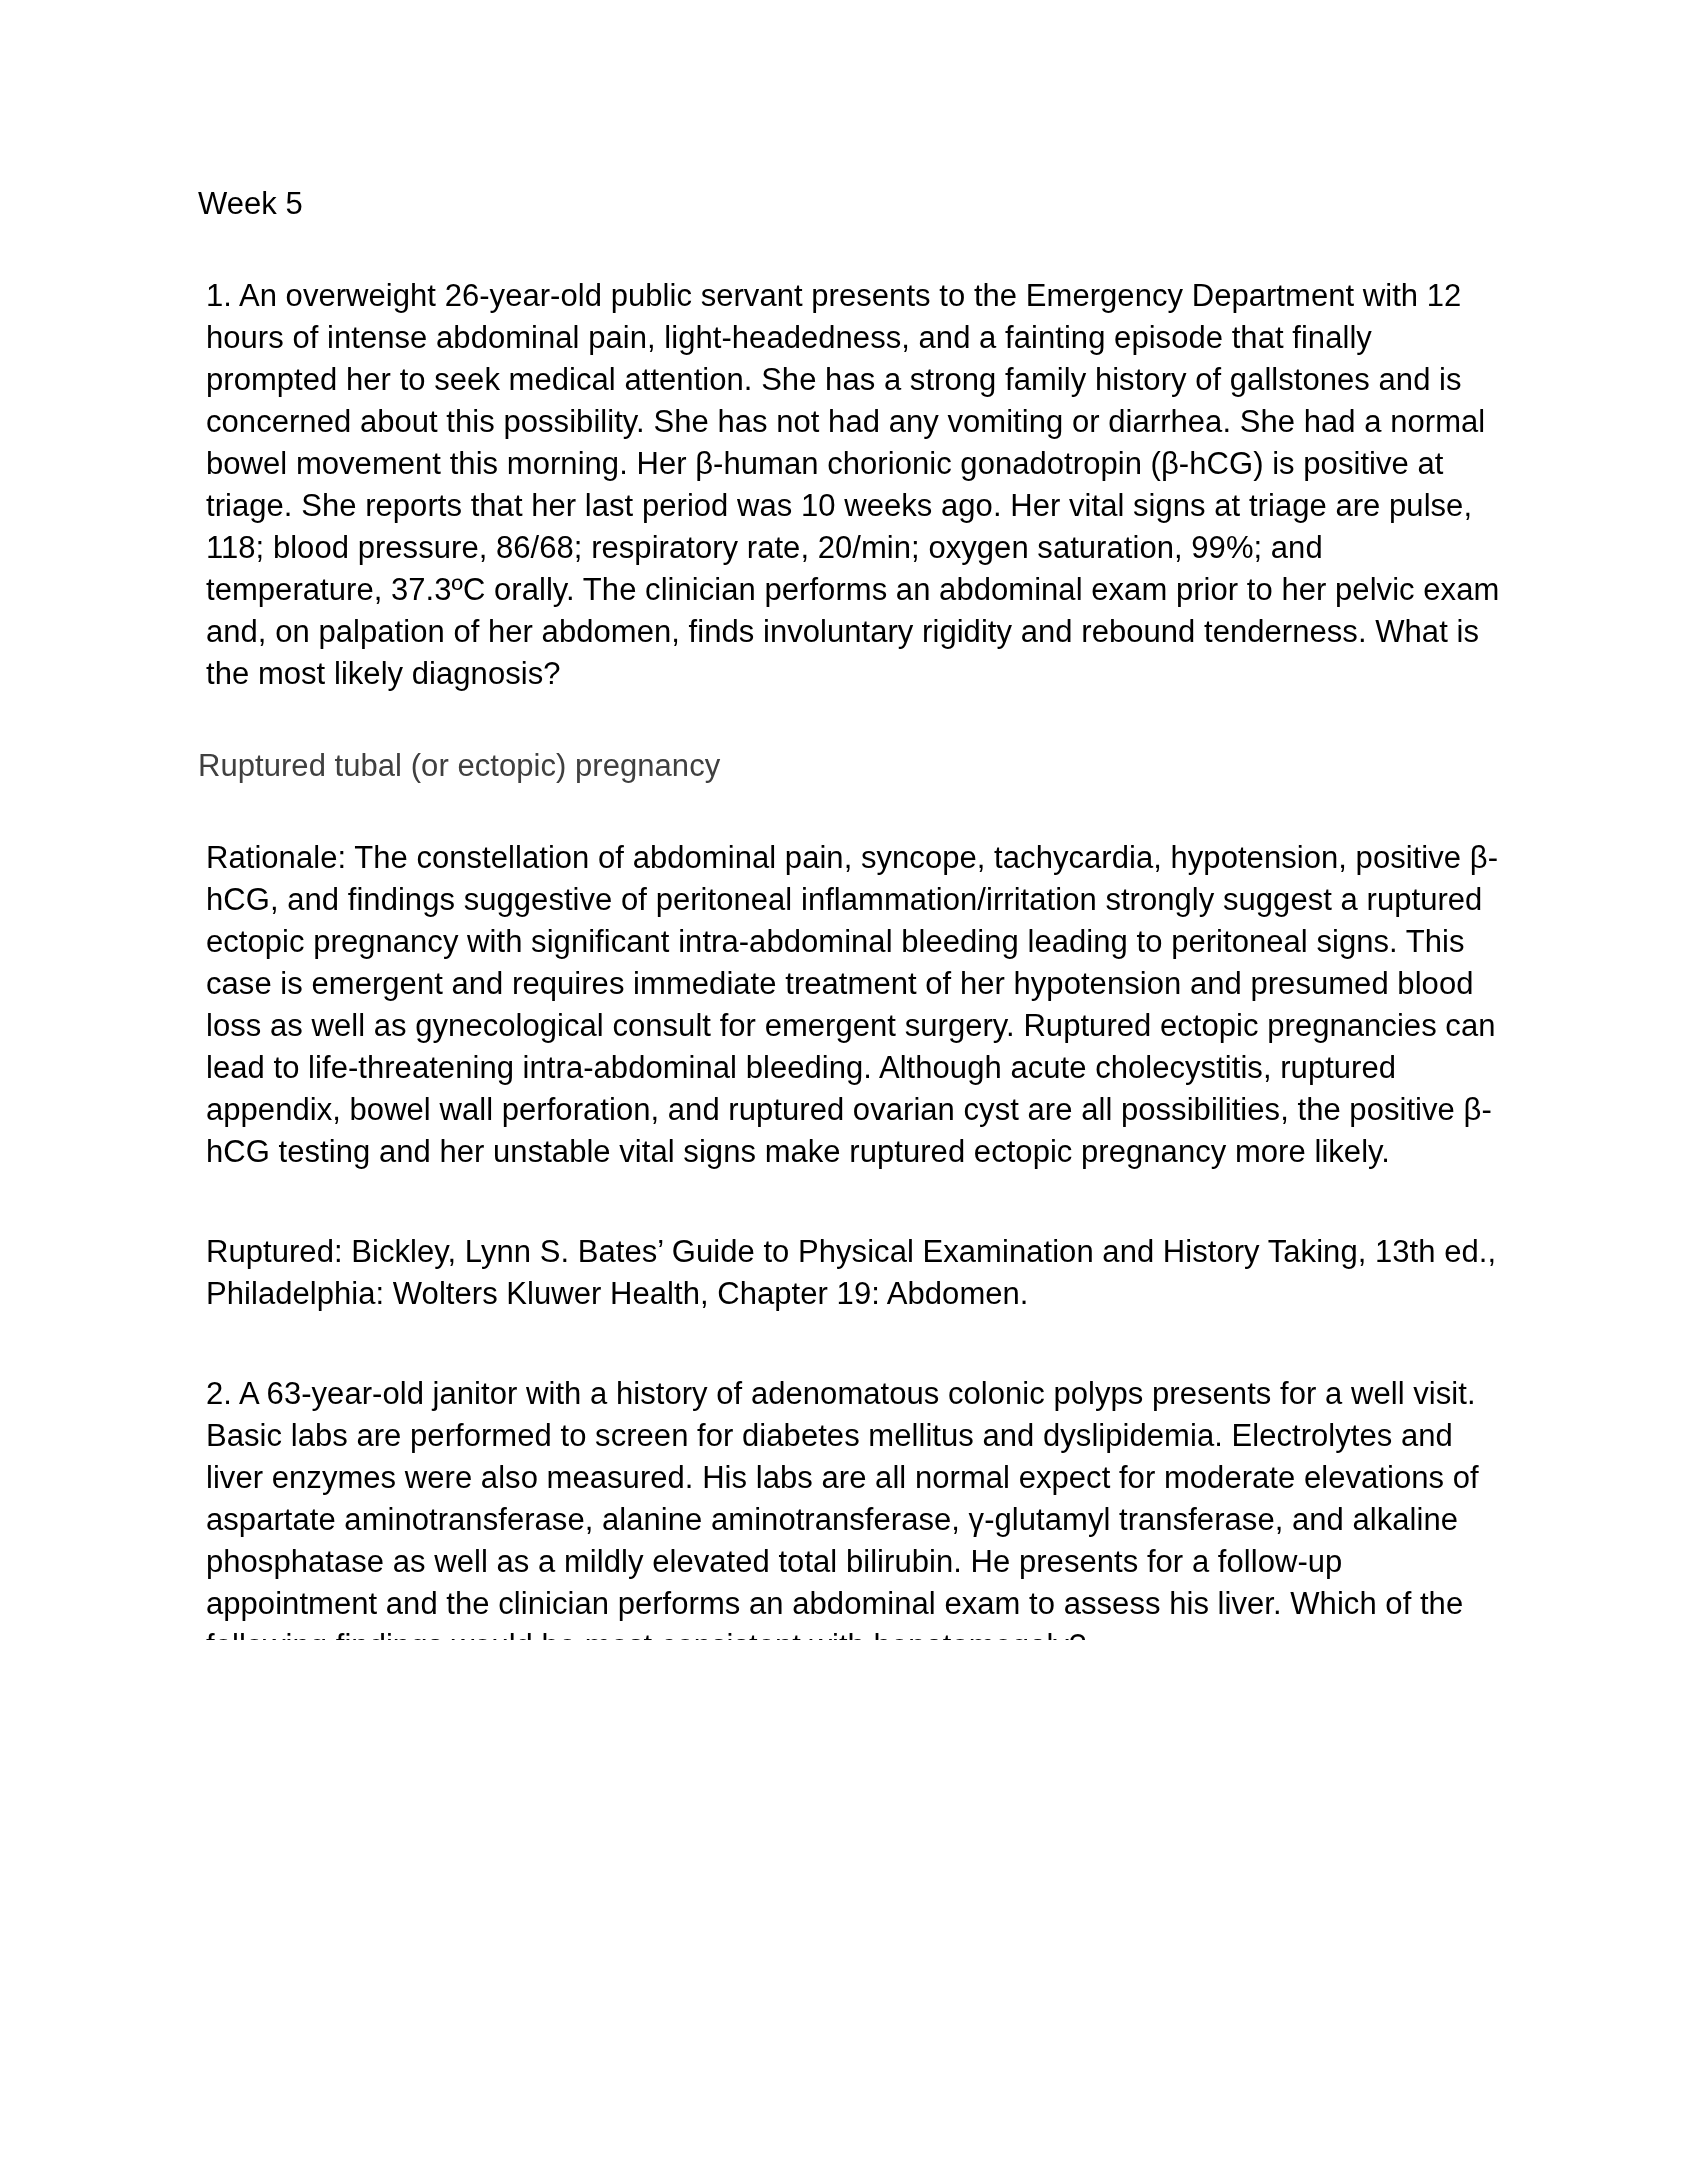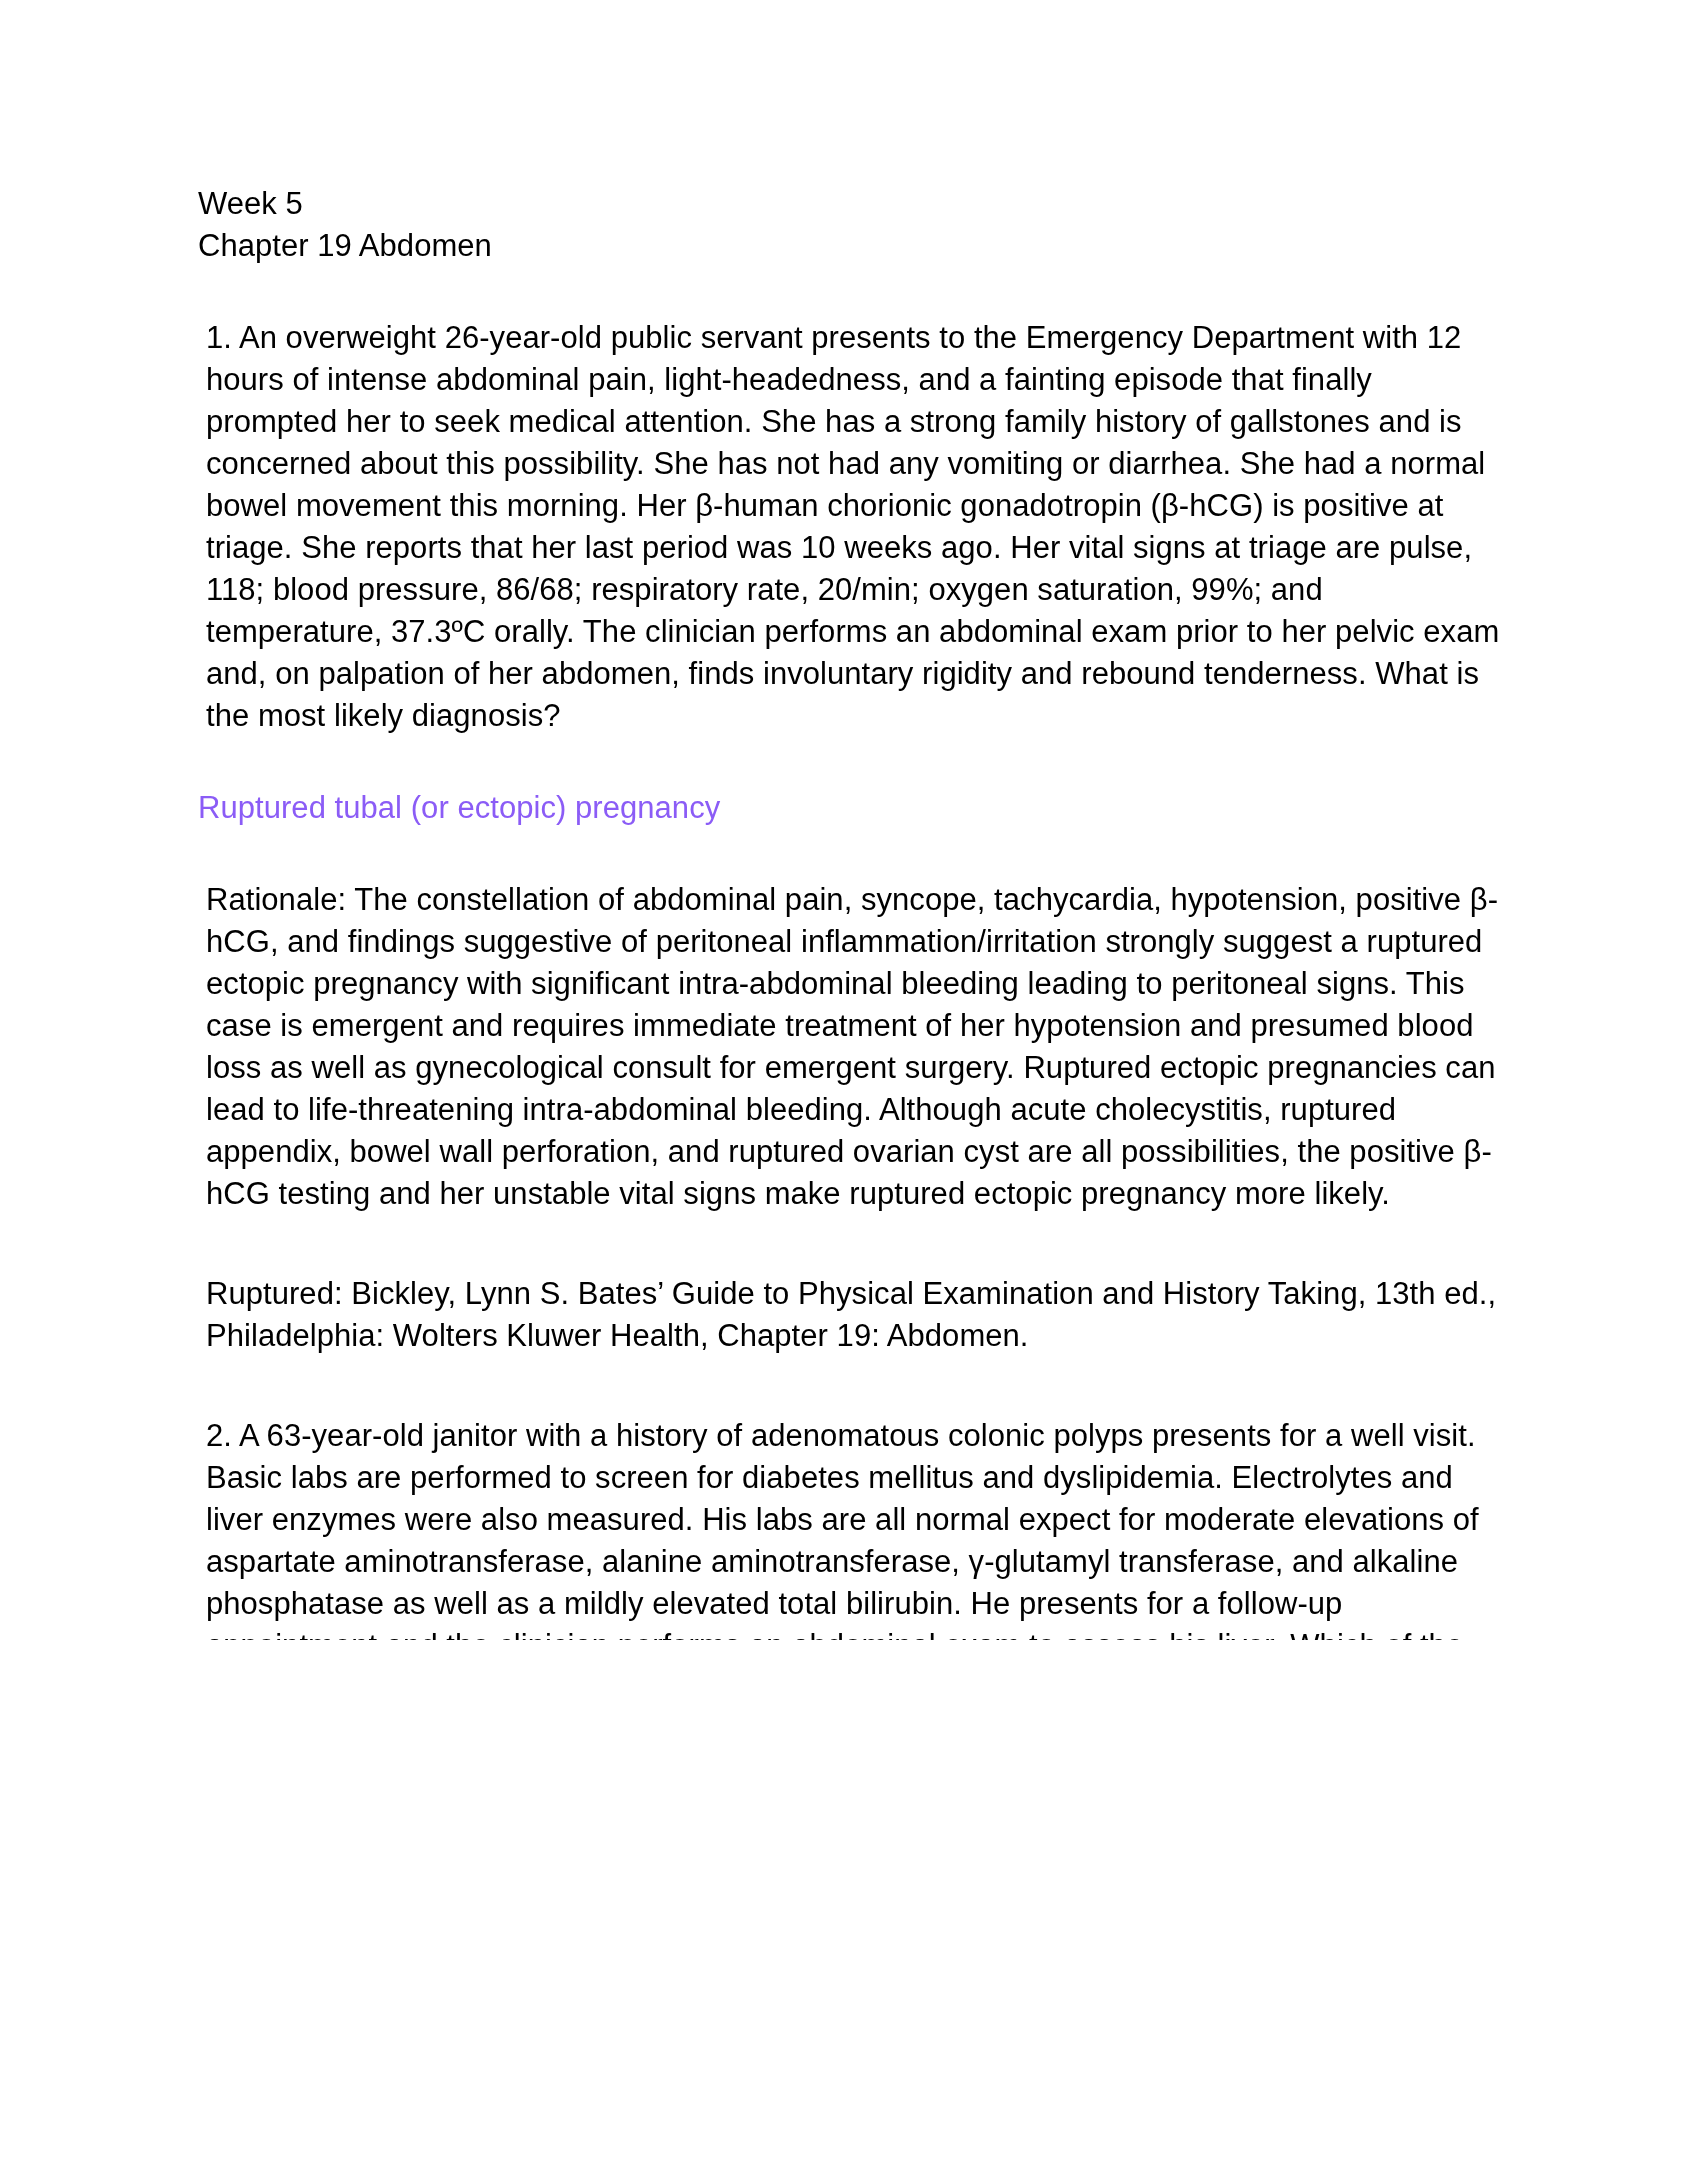--- a/index.html
+++ b/index.html
@@ -37,35 +37,34 @@
     padding: 0;
   }
 
   .blank-line {
     height: 42px;
   }
 
   .answer {
     margin: 0;
     padding: 0;
-    color: #8b5cf6;
+    color: #404040;
   }
 
   .lead {
     font-weight: normal;
   }
 </style>
 </head>
 <body>
 
 <div class="page">
   <div class="doc-body">
 
     <div class="heading-line">Week 5</div>
-    <div class="heading-line">Chapter 19 Abdomen</div>
 
     <div class="blank-line"></div>
 
     <p class="para">1. An overweight 26-year-old public servant presents to the Emergency Department with 12 hours of intense abdominal pain, light-headedness, and a fainting episode that finally prompted her to seek medical attention. She has a strong family history of gallstones and is concerned about this possibility. She has not had any vomiting or diarrhea. She had a normal bowel movement this morning. Her β-human chorionic gonadotropin (β-hCG) is positive at triage. She reports that her last period was 10 weeks ago. Her vital signs at triage are pulse, 118; blood pressure, 86/68; respiratory rate, 20/min; oxygen saturation, 99%; and temperature, 37.3ºC orally. The clinician performs an abdominal exam prior to her pelvic exam and, on palpation of her abdomen, finds involuntary rigidity and rebound tenderness. What is the most likely diagnosis?</p>
 
     <div class="blank-line"></div>
 
     <p class="answer">Ruptured tubal (or ectopic) pregnancy</p>
 
     <div class="blank-line"></div>

